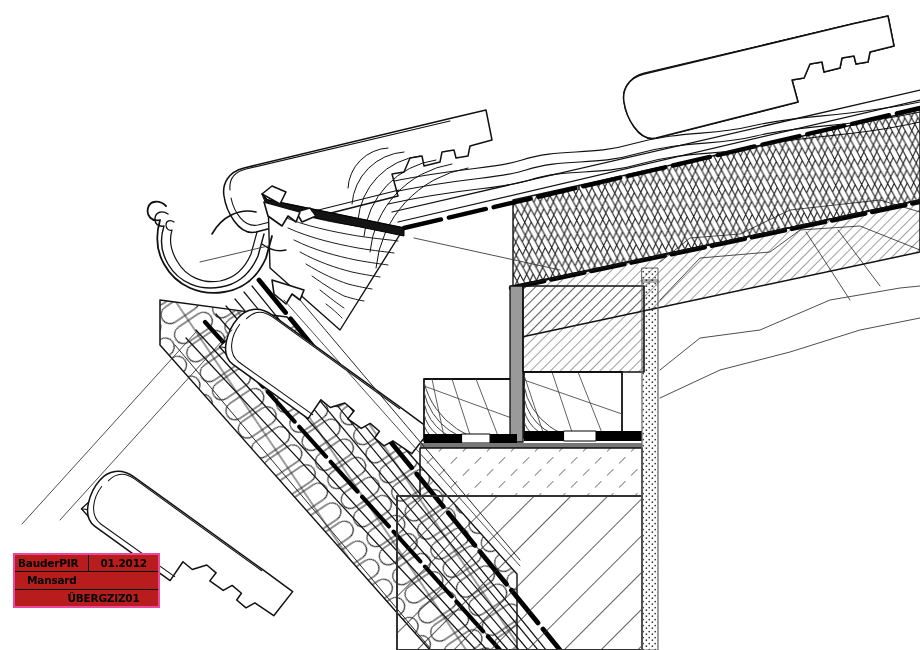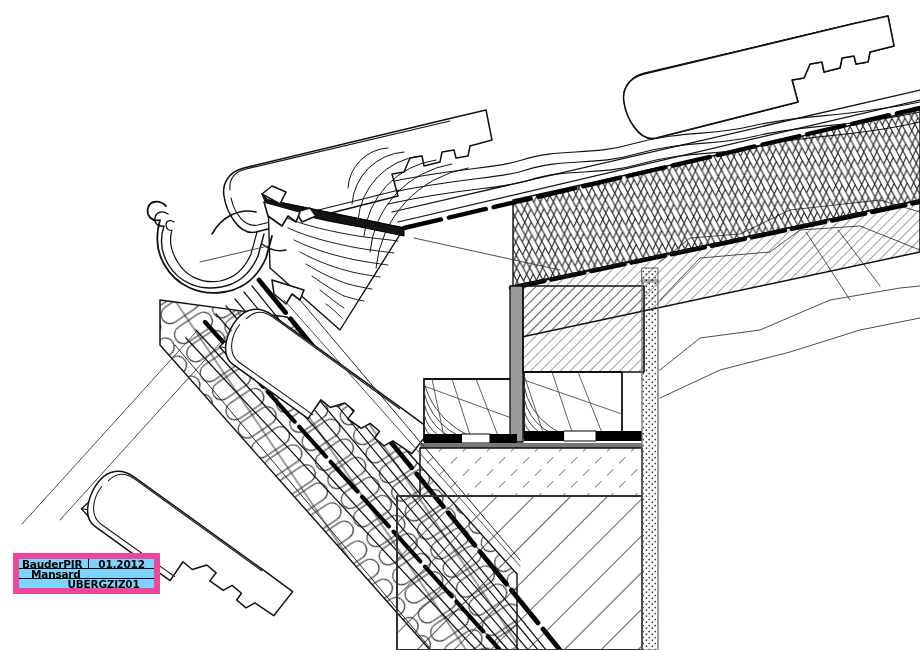--- a/index.html
+++ b/index.html
@@ -26,24 +26,24 @@
     height: 650px;
     display: block;
   }
 
   
   #title-block {
     position: absolute;
     left: 13px;
     top: 553px;
     width: 147px;
-    height: 41px;
-    border: 6px solid #ec4899;
+    height: 55px;
+    border: 2px solid #ec4899;
     box-sizing: border-box;
-    background: #7dd3fc;
+    background: #b91c1c;
     display: flex;
     flex-direction: column;
   }
   .tb-row {
     display: flex;
     flex: 1 1 0;
     border-bottom: 1.6px solid #000;
     box-sizing: border-box;
     min-height: 0;
   }

